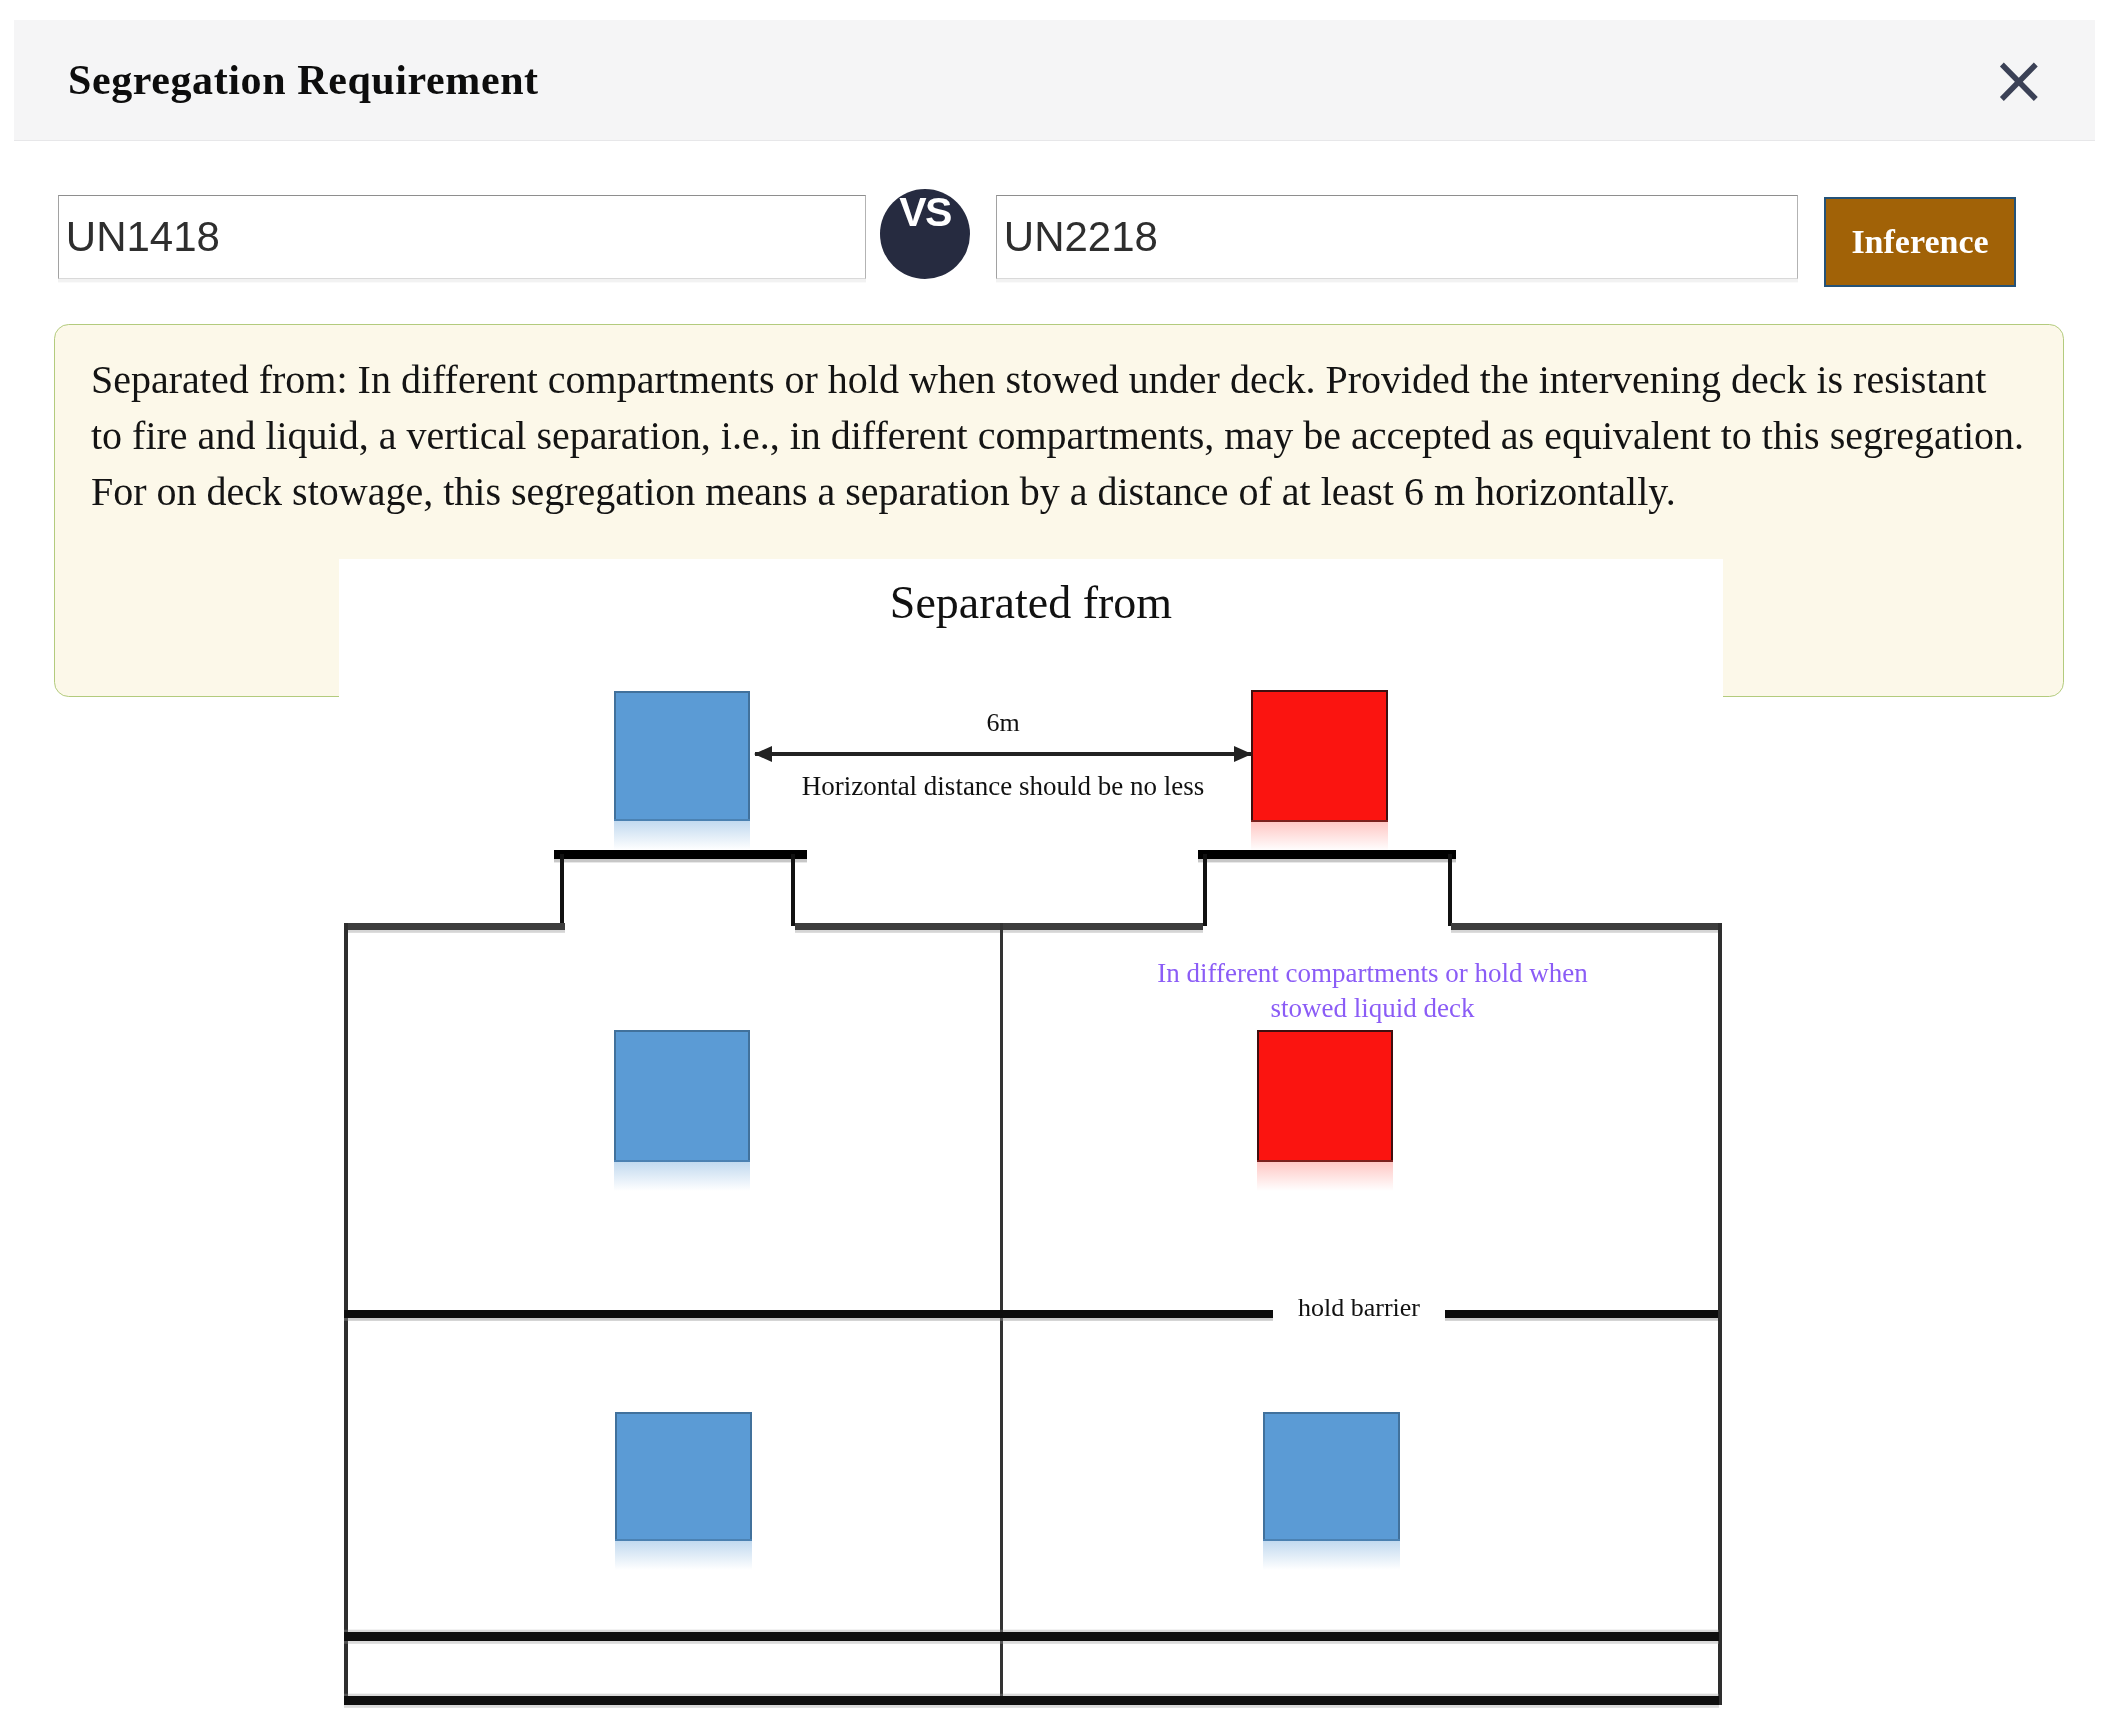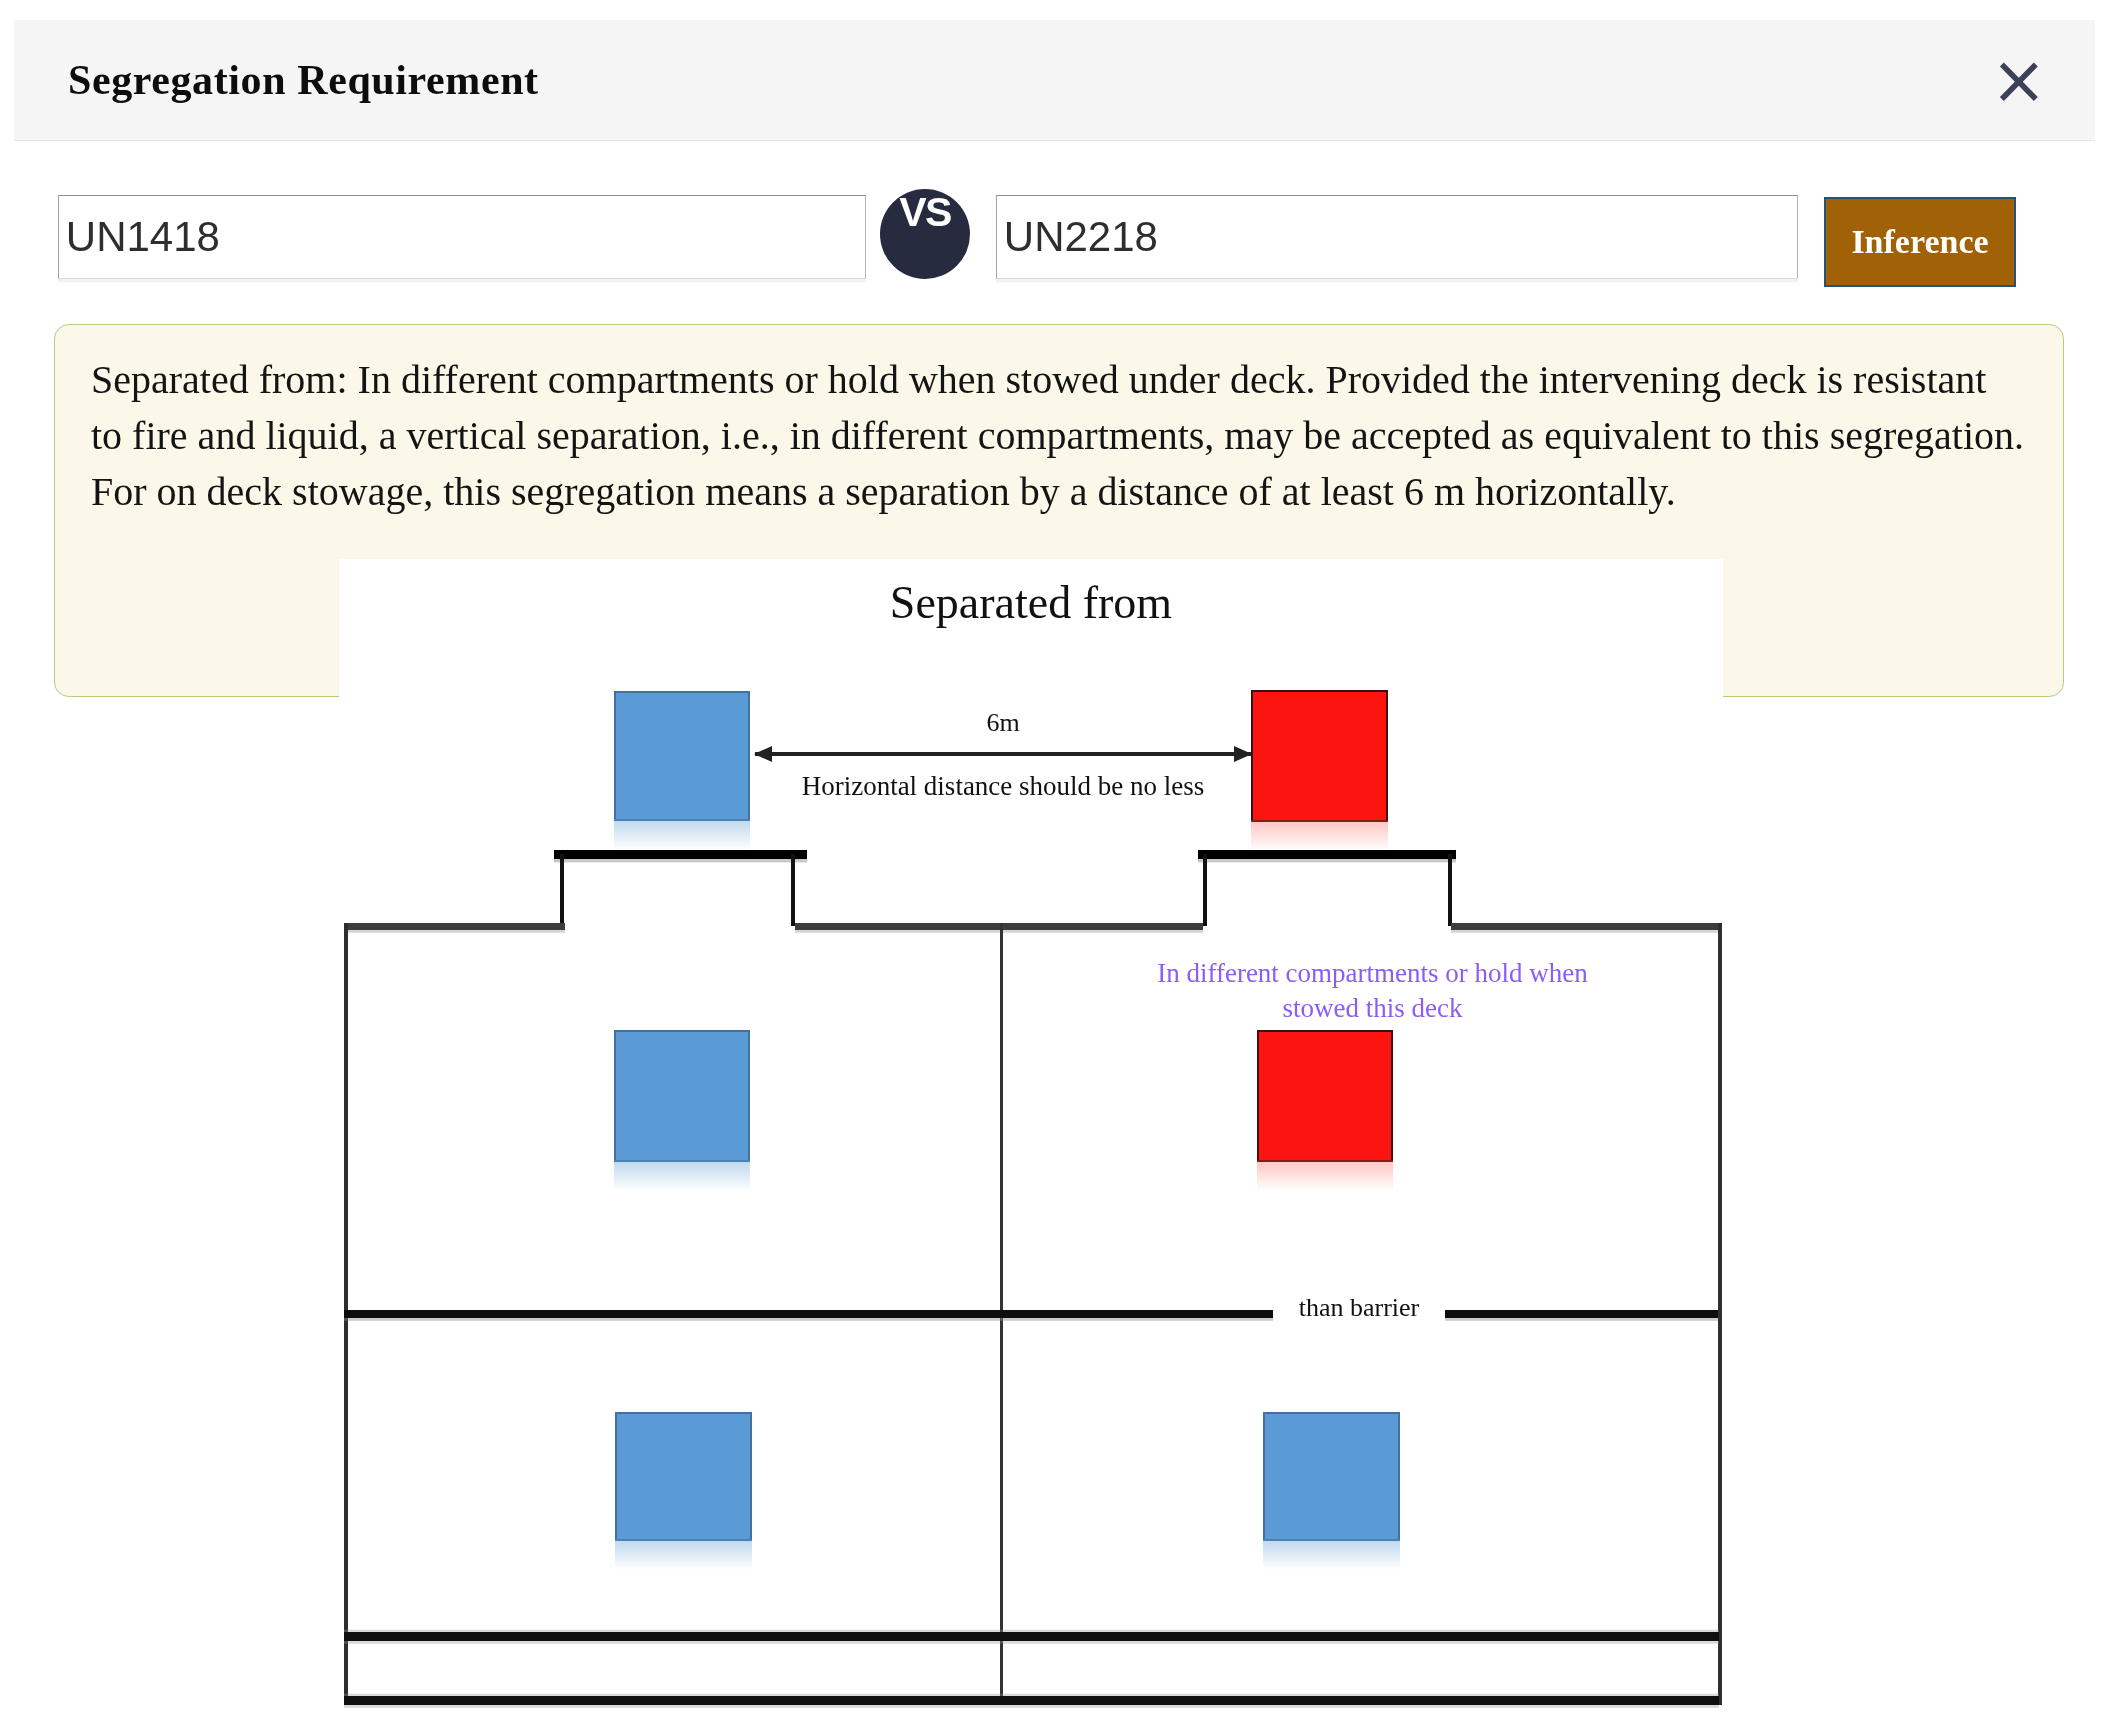--- a/index.html
+++ b/index.html
@@ -136,27 +136,27 @@
   <div id="deck-1" class="deck-seg"></div>
   <div id="deck-2" class="deck-seg"></div>
   <div id="deck-3" class="deck-seg"></div>
 
   <div id="hull-left" class="hull-wall"></div>
   <div id="hull-right" class="hull-wall"></div>
   <div class="hull-divider"></div>
 
   <div class="d-hold-caption">
     <span class="cap-line">In different compartments or hold when</span>
-    <span class="cap-line">stowed this deck</span>
+    <span class="cap-line">stowed liquid deck</span>
   </div>
   <div id="sq-tween-blue" class="cargo blue"></div>
   <div id="sq-tween-red" class="cargo red"></div>
 
   <div id="fire-left" class="fire-line"></div>
-  <div class="fire-label">than barrier</div>
+  <div class="fire-label">hold barrier</div>
   <div id="fire-right" class="fire-line"></div>
 
   <div id="sq-lower-blue-left" class="cargo blue"></div>
   <div id="sq-lower-blue-right" class="cargo blue"></div>
 
   <div class="tank-top"></div>
   <div class="hull-bottom"></div>
 </div>
 
 

